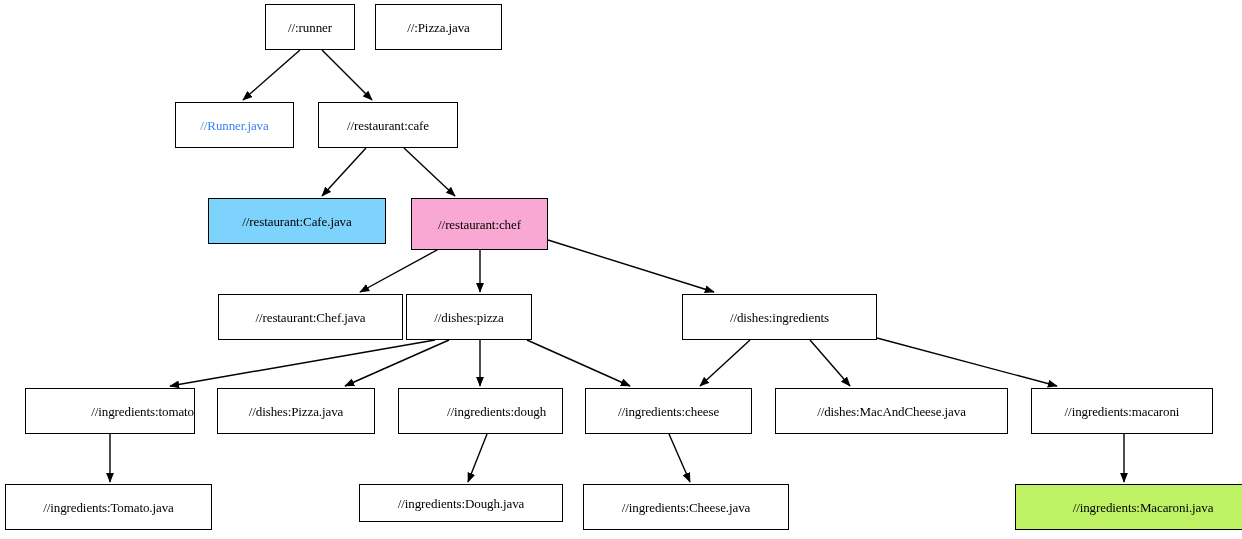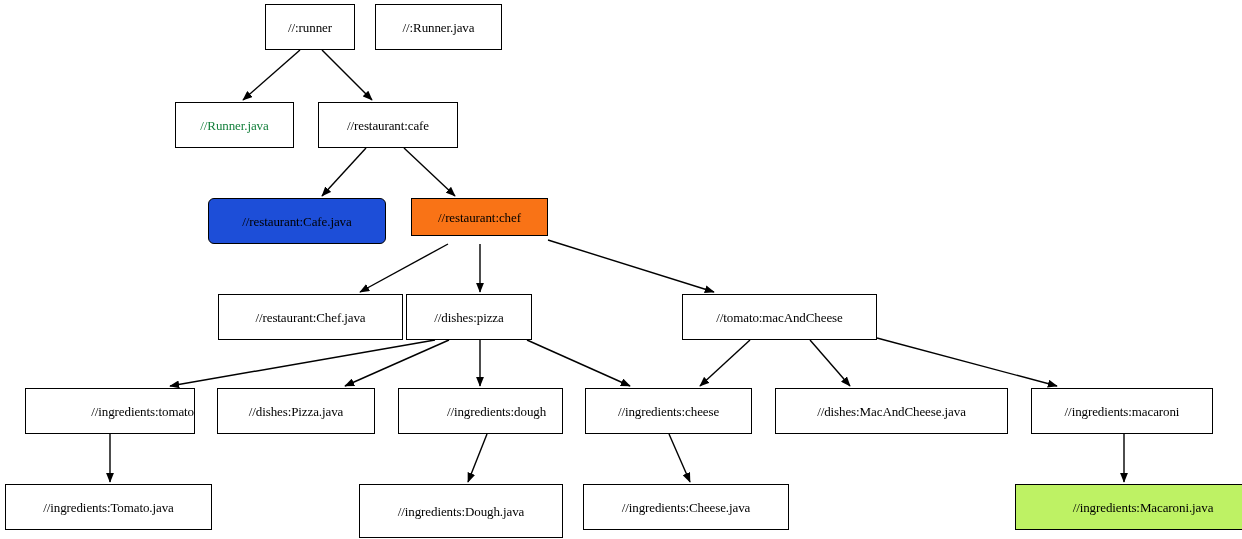--- a/index.html
+++ b/index.html
@@ -77,42 +77,42 @@
         <line x1="669" y1="434" x2="690" y2="482" stroke="#000000" stroke-width="1.4" marker-end="url(#arrowhead)"></line>
         <line x1="1124" y1="434" x2="1124" y2="482" stroke="#000000" stroke-width="1.4" marker-end="url(#arrowhead)"></line>
       </g>
   </svg>
 
   <div id="nodes-group">
       <div class="graph-node" style="left: 265px; top: 4px; width: 90px; height: 46px; border-color: rgb(0, 0, 0); background: rgb(255, 255, 255);">
         <span class="node-label" style="color: rgb(0, 0, 0);">//:runner</span>
       </div>
       <div class="graph-node" style="left: 375px; top: 4px; width: 127px; height: 46px; border-color: rgb(0, 0, 0); background: rgb(255, 255, 255);">
-        <span class="node-label" style="color: rgb(0, 0, 0);">//:Runner.java</span>
+        <span class="node-label" style="color: rgb(0, 0, 0);">//:Pizza.java</span>
       </div>
       <div class="graph-node" style="left: 175px; top: 102px; width: 119px; height: 46px; border-color: rgb(0, 0, 0); background: rgb(255, 255, 255);">
-        <span class="node-label" style="color: #15803d;">//Runner.java</span>
+        <span class="node-label" style="color: #3b82f6;">//Runner.java</span>
       </div>
       <div class="graph-node" style="left: 318px; top: 102px; width: 140px; height: 46px; border-color: rgb(0, 0, 0); background: rgb(255, 255, 255);">
         <span class="node-label" style="color: rgb(0, 0, 0);">//restaurant:cafe</span>
       </div>
-      <div class="graph-node" style="left: 208px; top: 198px; width: 178px; height: 46px; border-color: rgb(0, 0, 0); background: #1d4ed8; border-radius: 6px;">
+      <div class="graph-node" style="left: 208px; top: 198px; width: 178px; height: 46px; border-color: rgb(0, 0, 0); background: #7dd3fc;">
         <span class="node-label" style="color: rgb(0, 0, 0);">//restaurant:Cafe.java</span>
       </div>
-      <div class="graph-node" style="left: 411px; top: 198px; width: 137px; height: 38px; border-color: rgb(0, 0, 0); background: #f97316;">
+      <div class="graph-node" style="left: 411px; top: 198px; width: 137px; height: 52px; border-color: rgb(0, 0, 0); background: #f9a8d4;">
         <span class="node-label" style="color: rgb(0, 0, 0);">//restaurant:chef</span>
       </div>
       <div class="graph-node" style="left: 218px; top: 294px; width: 185px; height: 46px; border-color: rgb(0, 0, 0); background: rgb(255, 255, 255);">
         <span class="node-label" style="color: rgb(0, 0, 0);">//restaurant:Chef.java</span>
       </div>
       <div class="graph-node" style="left: 406px; top: 294px; width: 126px; height: 46px; border-color: rgb(0, 0, 0); background: rgb(255, 255, 255);">
         <span class="node-label" style="color: rgb(0, 0, 0);">//dishes:pizza</span>
       </div>
       <div class="graph-node" style="left: 682px; top: 294px; width: 195px; height: 46px; border-color: rgb(0, 0, 0); background: rgb(255, 255, 255);">
-        <span class="node-label" style="color: rgb(0, 0, 0);">//tomato:macAndCheese</span>
+        <span class="node-label" style="color: rgb(0, 0, 0);">//dishes:ingredients</span>
       </div>
       <div class="graph-node" style="left: 25px; top: 388px; width: 170px; height: 46px; border-color: rgb(0, 0, 0); background: rgb(255, 255, 255); justify-content: flex-end;">
         <span class="node-label" style="color: rgb(0, 0, 0);">//ingredients:tomato</span>
       </div>
       <div class="graph-node" style="left: 217px; top: 388px; width: 158px; height: 46px; border-color: rgb(0, 0, 0); background: rgb(255, 255, 255);">
         <span class="node-label" style="color: rgb(0, 0, 0);">//dishes:Pizza.java</span>
       </div>
       <div class="graph-node" style="left: 398px; top: 388px; width: 165px; height: 46px; border-color: rgb(0, 0, 0); background: rgb(255, 255, 255); padding-left: 32px;">
         <span class="node-label" style="color: rgb(0, 0, 0);">//ingredients:dough</span>
       </div>
@@ -121,21 +121,21 @@
       </div>
       <div class="graph-node" style="left: 775px; top: 388px; width: 233px; height: 46px; border-color: rgb(0, 0, 0); background: rgb(255, 255, 255);">
         <span class="node-label" style="color: rgb(0, 0, 0);">//dishes:MacAndCheese.java</span>
       </div>
       <div class="graph-node" style="left: 1031px; top: 388px; width: 182px; height: 46px; border-color: rgb(0, 0, 0); background: rgb(255, 255, 255);">
         <span class="node-label" style="color: rgb(0, 0, 0);">//ingredients:macaroni</span>
       </div>
       <div class="graph-node" style="left: 5px; top: 484px; width: 207px; height: 46px; border-color: rgb(0, 0, 0); background: rgb(255, 255, 255);">
         <span class="node-label" style="color: rgb(0, 0, 0);">//ingredients:Tomato.java</span>
       </div>
-      <div class="graph-node" style="left: 359px; top: 484px; width: 204px; height: 54px; border-color: rgb(0, 0, 0); background: rgb(255, 255, 255);">
+      <div class="graph-node" style="left: 359px; top: 484px; width: 204px; height: 38px; border-color: rgb(0, 0, 0); background: rgb(255, 255, 255);">
         <span class="node-label" style="color: rgb(0, 0, 0);">//ingredients:Dough.java</span>
       </div>
       <div class="graph-node" style="left: 583px; top: 484px; width: 206px; height: 46px; border-color: rgb(0, 0, 0); background: rgb(255, 255, 255);">
         <span class="node-label" style="color: rgb(0, 0, 0);">//ingredients:Cheese.java</span>
       </div>
       <div class="graph-node" style="left: 1015px; top: 484px; width: 256px; height: 46px; border-color: rgb(0, 0, 0); background: #bef264;">
         <span class="node-label" style="color: rgb(0, 0, 0);">//ingredients:Macaroni.java</span>
       </div>
     </div>
 

